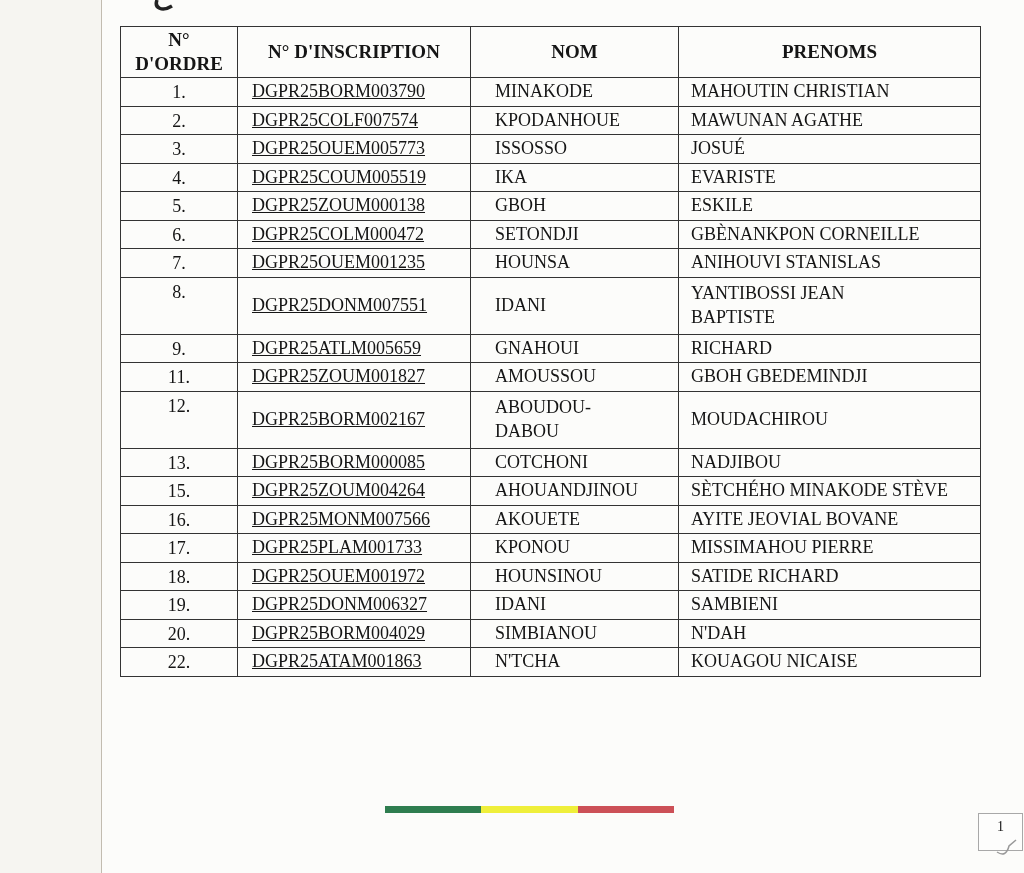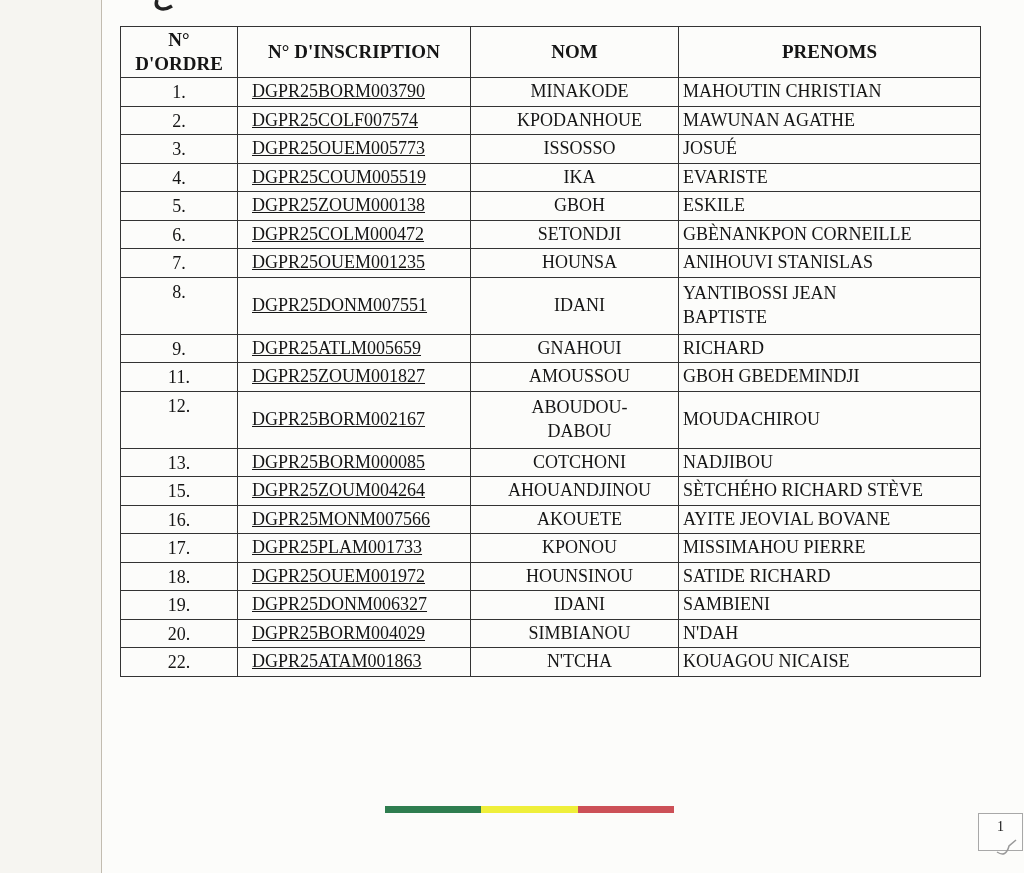--- a/index.html
+++ b/index.html
@@ -56,22 +56,22 @@
     font-size: 18px;
     line-height: 1.3;
     vertical-align: middle;
   }
   td.c-ordre {
     text-align: center;
     vertical-align: top;
     padding-top: 3px;
   }
   td.c-insc { padding-left: 14px; text-decoration: underline; }
-  td.c-nom  { padding-left: 10px; text-align: center; }
-  td.c-pre  { padding-left: 4px; margin-left: 17px; }
+  td.c-nom  { padding-left: 24px; }
+  td.c-pre  { padding-left: 12px; margin-left: 17px; }
   .flag-bar {
     position: absolute;
     left: 385px; top: 806px;
     width: 289px; height: 7px;
     display: flex;
   }
   .flag-bar span { flex: 1 1 0; height: 100%; display: block; }
   .page-number-box {
     position: absolute;
     left: 978px; top: 813px;
@@ -187,21 +187,21 @@
         <tr>
       <td class="c-ordre">13.</td>
       <td class="c-insc">DGPR25BORM000085</td>
       <td class="c-nom">COTCHONI</td>
       <td class="c-pre">NADJIBOU</td>
     </tr>
         <tr>
       <td class="c-ordre">15.</td>
       <td class="c-insc">DGPR25ZOUM004264</td>
       <td class="c-nom">AHOUANDJINOU</td>
-      <td class="c-pre">SÈTCHÉHO RICHARD STÈVE</td>
+      <td class="c-pre">SÈTCHÉHO MINAKODE STÈVE</td>
     </tr>
         <tr>
       <td class="c-ordre">16.</td>
       <td class="c-insc">DGPR25MONM007566</td>
       <td class="c-nom">AKOUETE</td>
       <td class="c-pre">AYITE JEOVIAL BOVANE</td>
     </tr>
         <tr>
       <td class="c-ordre">17.</td>
       <td class="c-insc">DGPR25PLAM001733</td>

